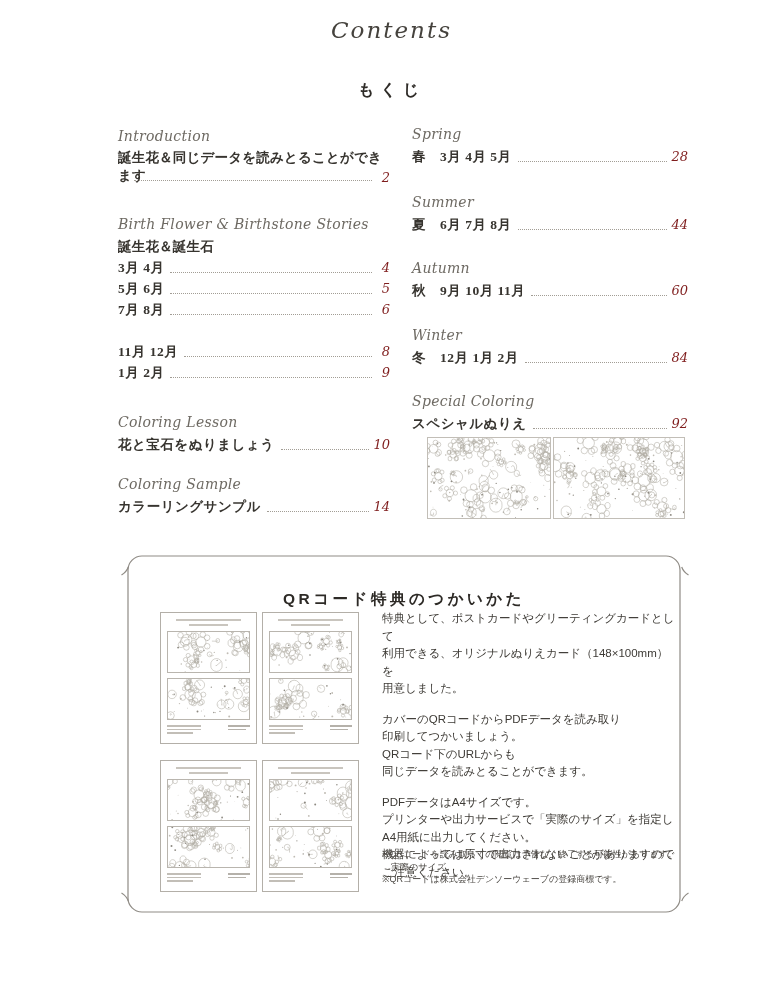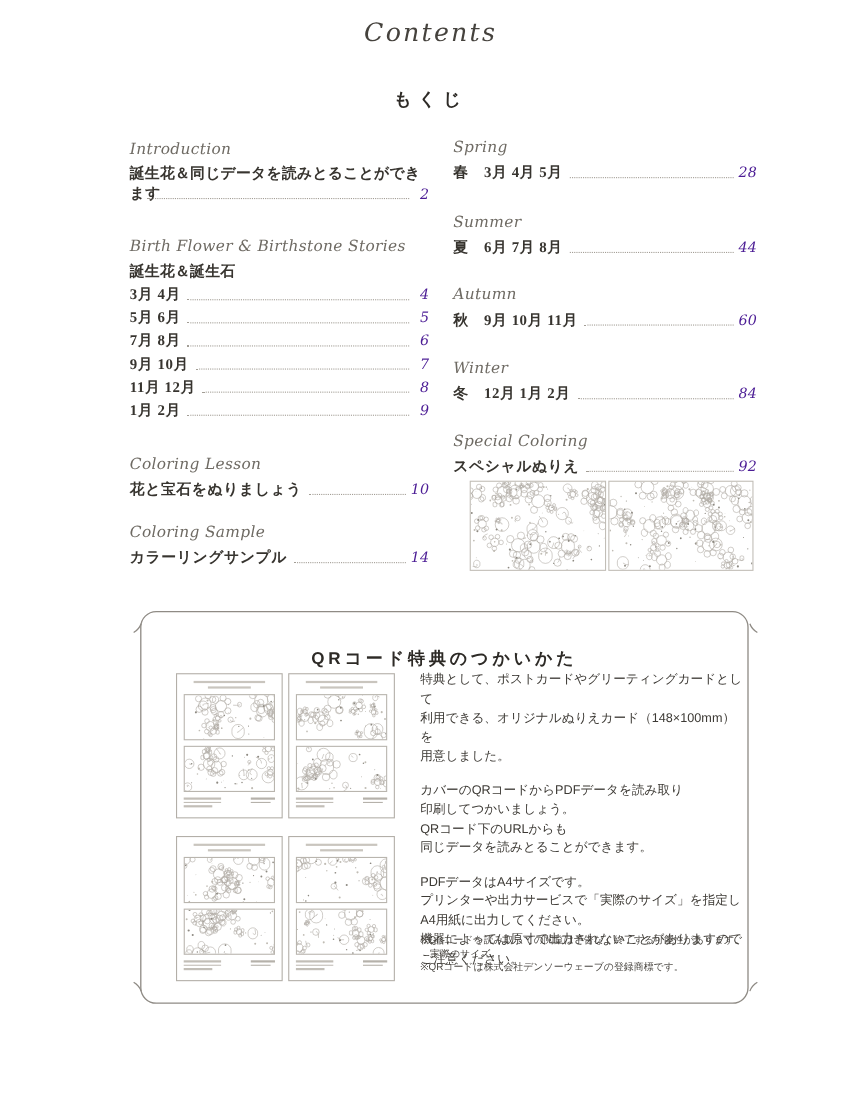--- a/index.html
+++ b/index.html
@@ -19,21 +19,21 @@
   .sec-en{font-family:"DejaVu Serif",serif;font-style:italic;font-size:14px;
           color:#6e6a63;letter-spacing:.3px;}
   .heading{font-family:"Liberation Serif",serif;font-weight:600;font-size:13.5px;
            color:#37342f;letter-spacing:.2px;}
   .row{display:flex;align-items:baseline;}
   .row .lbl{font-family:"Liberation Serif",serif;font-weight:600;font-size:13.5px;
             color:#37342f;letter-spacing:.5px;white-space:nowrap;}
   .row .leader{flex:1;border-bottom:1px dotted #a29d95;align-self:flex-end;
                margin:0 4px 4px 6px;}
   .row .pg{font-family:"DejaVu Serif",serif;font-style:italic;font-size:13px;
-           color:#4c1d95;min-width:14px;text-align:right;}
+           color:#7f1d1d;min-width:14px;text-align:right;}
   .indent{width:10px;}
 
   
   .thumb{border:1px solid #c2beb7;background:#fff;overflow:hidden;}
   .thumb svg,.art-box svg{display:block;}
 
   
   .qr-title{left:128px;top:565px;width:552px;text-align:center;
             font-weight:bold;font-size:15.5px;letter-spacing:3.5px;color:#2d2a26;margin-top:24px;}
   .qr-text{left:382px;top:610px;width:296px;font-size:11.5px;line-height:17.5px;
@@ -78,25 +78,20 @@
   </div>
   <div class="abs row" style="left:118px;top:280px;width:272px">
     <span class="lbl">5月 6月</span>
     <span class="leader"></span>
     <span class="pg">5</span>
   </div>
   <div class="abs row" style="left:118px;top:301px;width:272px">
     <span class="lbl">7月 8月</span>
     <span class="leader"></span>
     <span class="pg">6</span>
-  </div>
-  <div class="abs row" style="left:118px;top:322px;width:272px">
-    <span class="lbl">9月 10月</span>
-    <span class="leader"></span>
-    <span class="pg">7</span>
   </div>
   <div class="abs row" style="left:118px;top:343px;width:272px">
     <span class="lbl">11月 12月</span>
     <span class="leader"></span>
     <span class="pg">8</span>
   </div>
   <div class="abs row" style="left:118px;top:364px;width:272px">
     <span class="lbl">1月 2月</span>
     <span class="leader"></span>
     <span class="pg">9</span>

